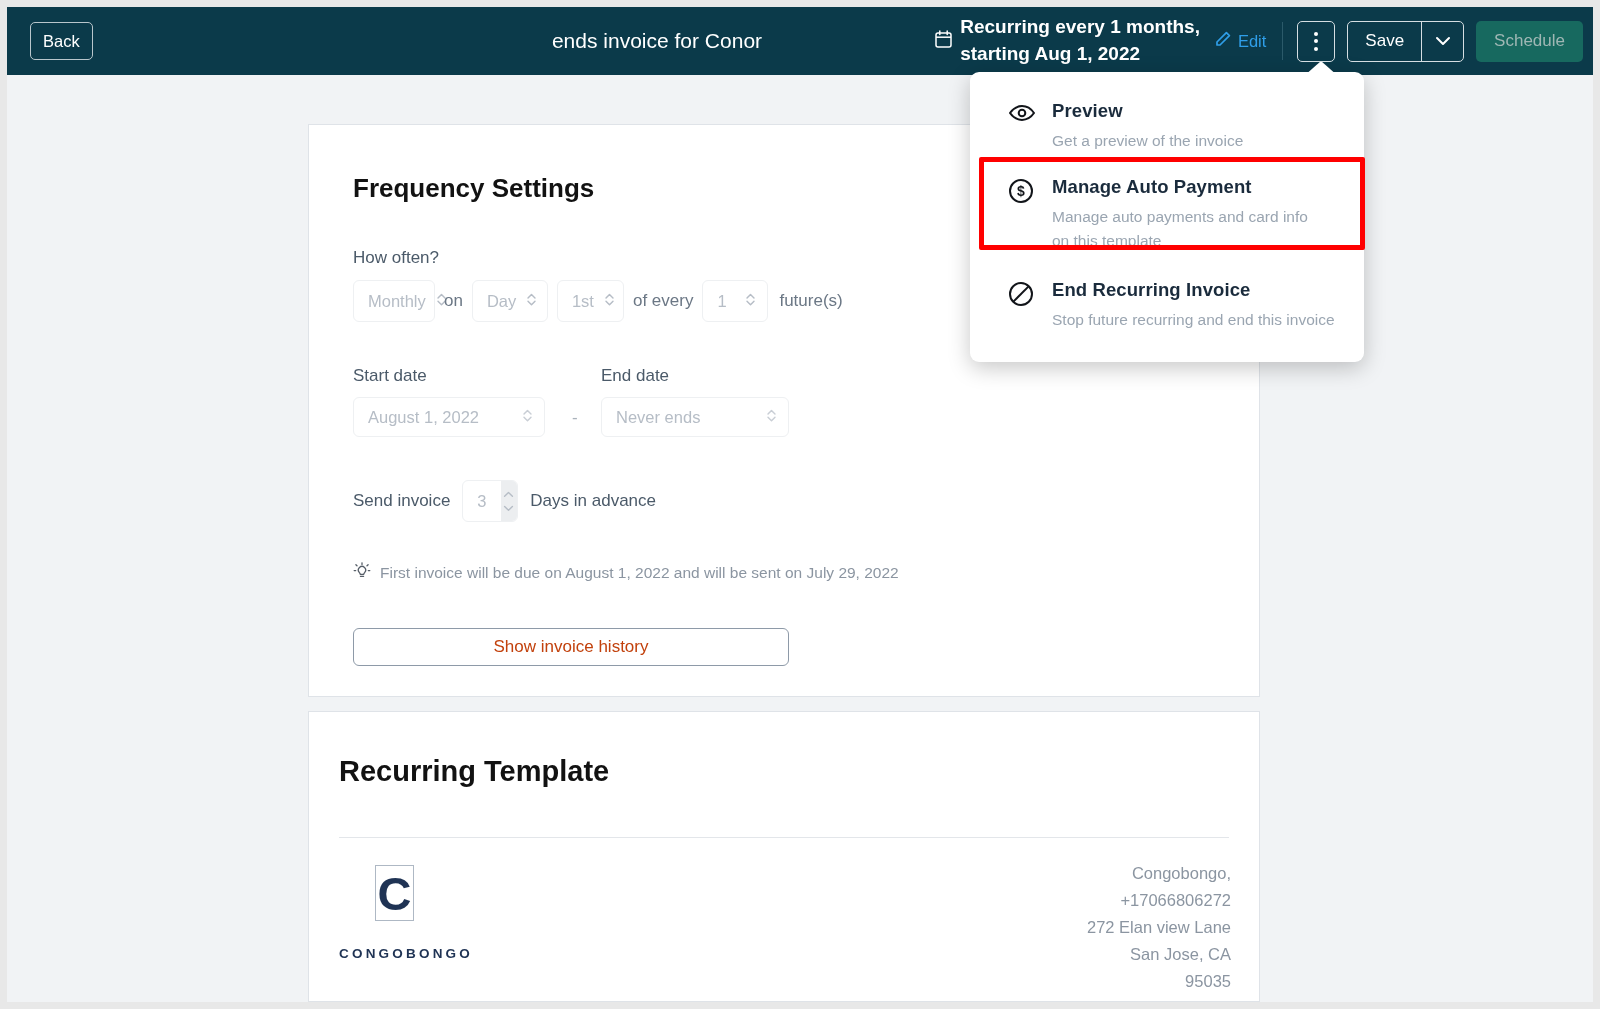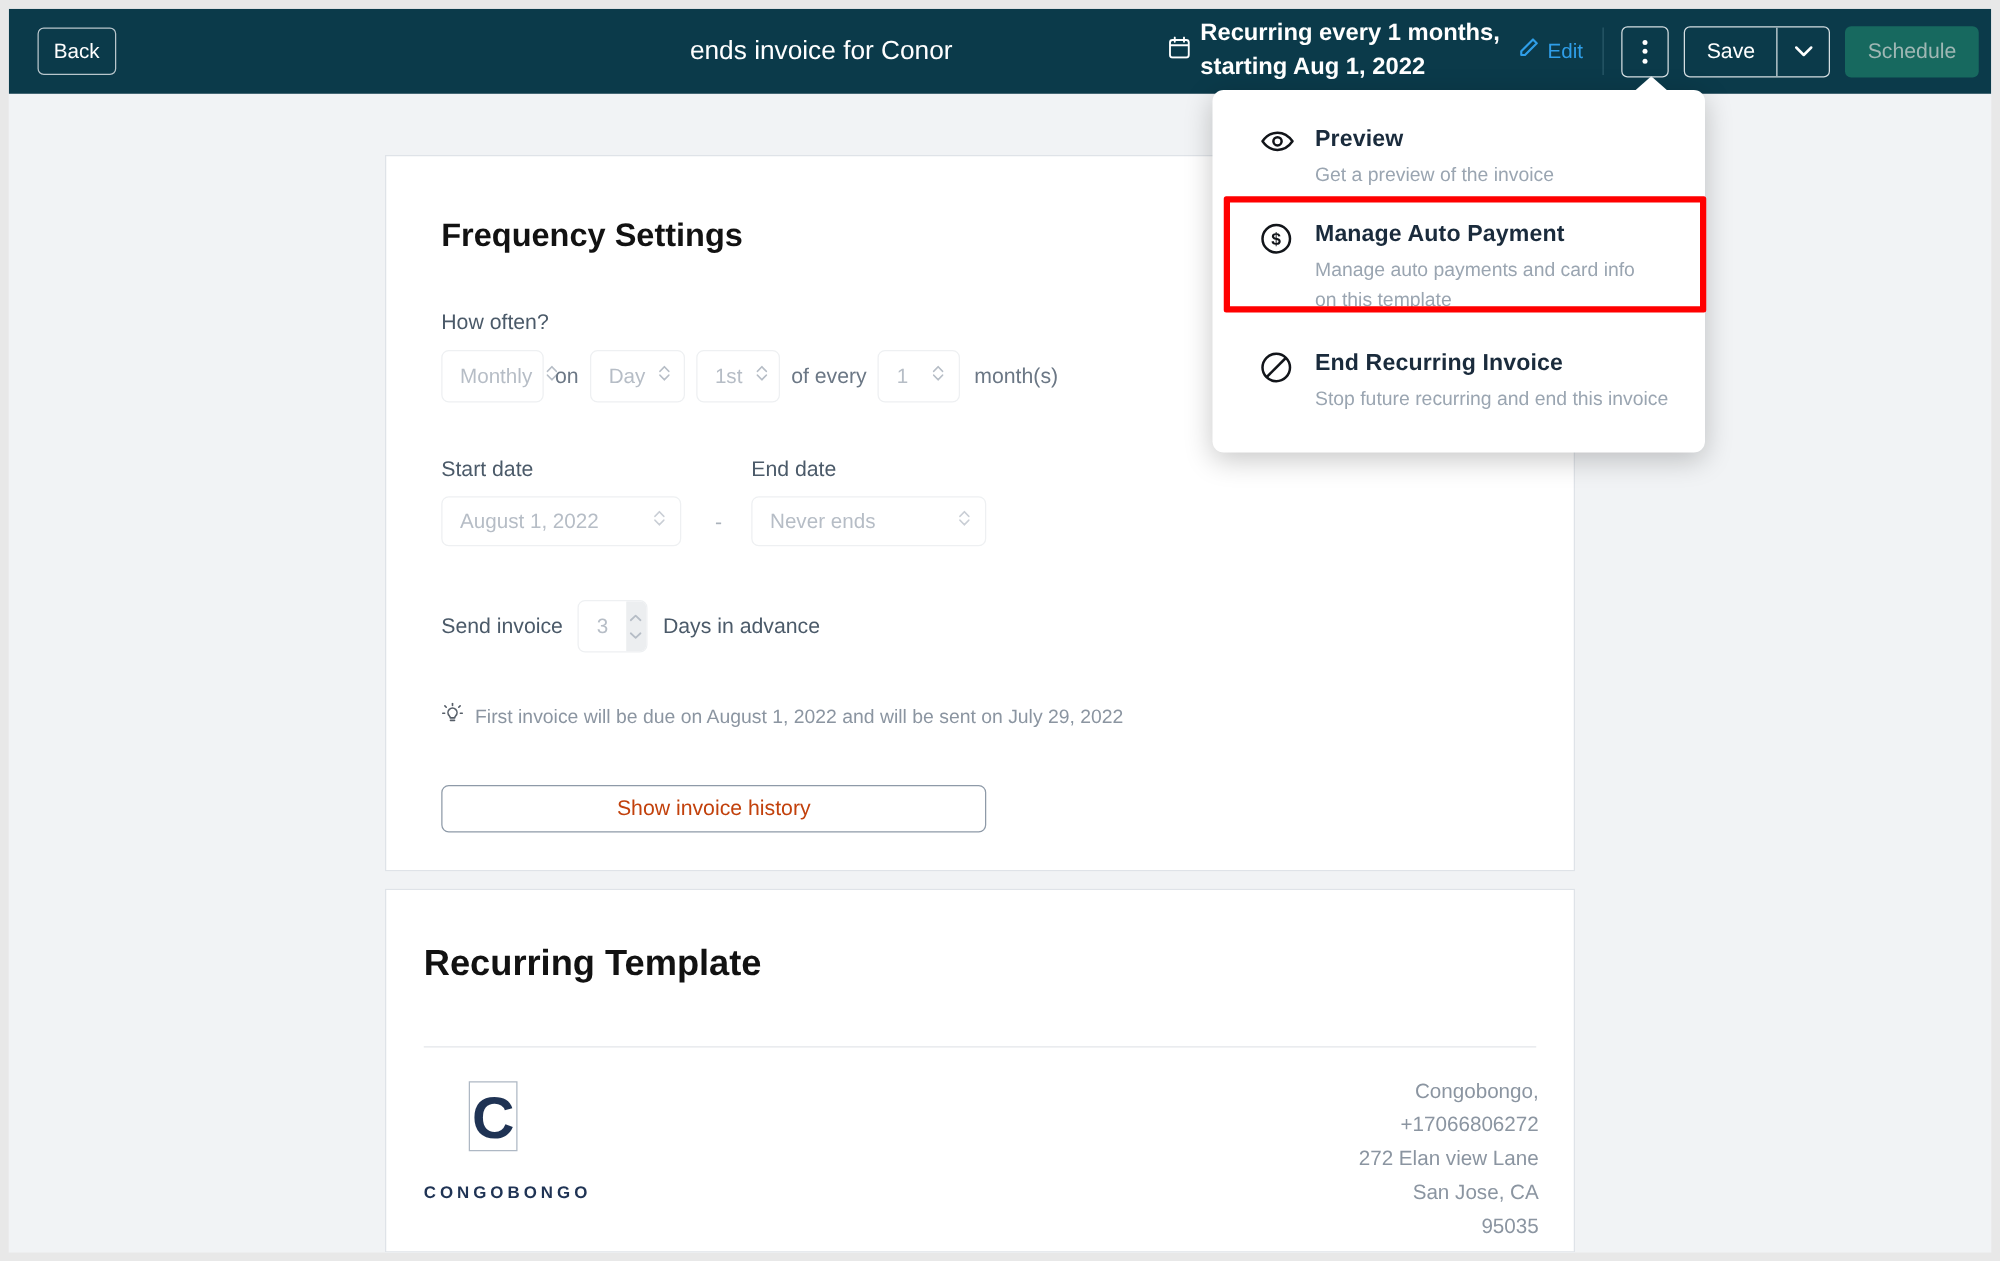--- a/index.html
+++ b/index.html
@@ -307,21 +307,21 @@
       <div class="sel" style="width:66px;">
         <span>1</span>
         <span class="chev">
           <svg width="11" height="15" viewBox="0 0 11 15" fill="none">
             <path d="M2 6L5.5 2.4 9 6" stroke="#b6bdc6" stroke-width="1.4" stroke-linecap="round" stroke-linejoin="round"></path>
             <path d="M2 9.2l3.5 3.6L9 9.2" stroke="#b6bdc6" stroke-width="1.4" stroke-linecap="round" stroke-linejoin="round"></path>
           </svg>
         </span>
       </div>
 
-      <span class="lbl-muted" style="margin-left:11px;">month(s)</span>
+      <span class="lbl-muted" style="margin-left:11px;">future(s)</span>
     </div>
 
     <div class="lbl" style="position:absolute; left:44px; top:241px;">Start date</div>
     <div class="lbl" style="position:absolute; left:292px; top:241px;">End date</div>
 
     <div class="sel" style="position:absolute; left:44px; top:272px; width:192px; height:40px;">
       <span>August 1, 2022</span>
       <span class="chev">
         <svg width="11" height="15" viewBox="0 0 11 15" fill="none">
           <path d="M2 6L5.5 2.4 9 6" stroke="#c9ced5" stroke-width="1.4" stroke-linecap="round" stroke-linejoin="round"></path>

